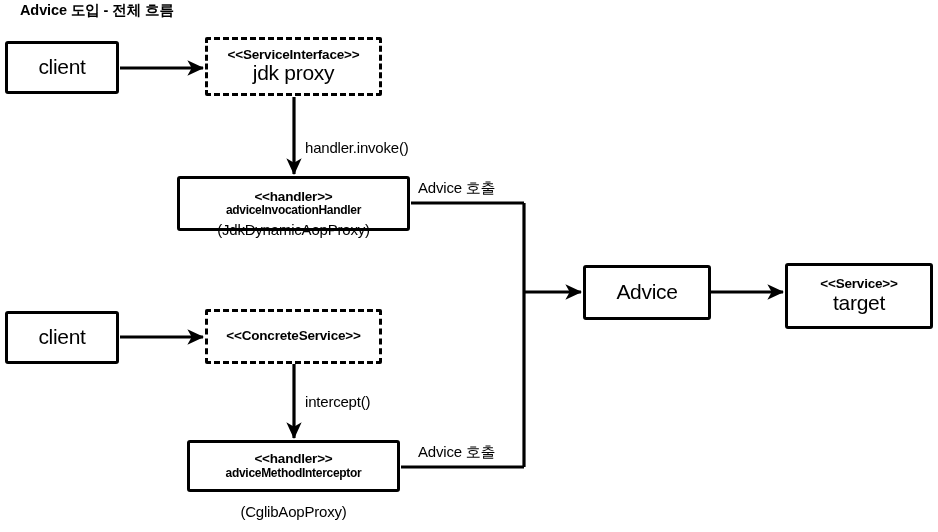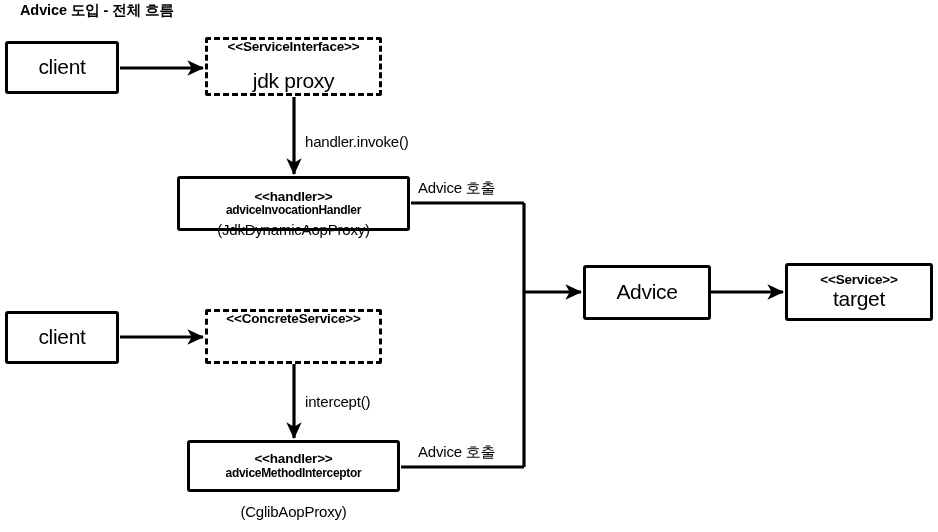--- a/index.html
+++ b/index.html
@@ -47,21 +47,20 @@
     text-align: center;
     line-height: 1.08;
   }
   .node-solid {
     border: 3px solid #000000;
     border-radius: 3px;
   }
   .node-dashed {
     border: 3px dashed #000000;
     border-radius: 2px;
-    justify-content: space-between;
   }
   .stereotype {
     font-size: 13.5px;
     font-weight: bold;
     letter-spacing: -0.2px;
     white-space: nowrap;
   }
   .node-name {
     font-size: 21px;
     letter-spacing: -0.3px;
@@ -125,21 +124,21 @@
 
   <div class="node-box node-solid" style="left:5px; top:41px; width:114px; height:53px;">
     <span class="node-name">client</span>
   </div>
 
   <div class="node-box node-dashed" style="left:205px; top:37px; width:177px; height:59px;">
     <span class="stereotype">&lt;&lt;ServiceInterface&gt;&gt;</span>
     <span class="node-name">jdk proxy</span>
   </div>
 
-  <div class="edge-label" style="left:305px; top:133px;">handler.invoke()</div>
+  <div class="edge-label" style="left:305px; top:139px;">handler.invoke()</div>
 
   <div class="node-box node-solid" style="left:177px; top:176px; width:233px; height:55px;">
     <span class="stereotype">&lt;&lt;handler&gt;&gt;</span>
     <span class="node-name-bold">adviceInvocationHandler</span>
   </div>
 
   <div class="caption" style="left:177px; top:221px; width:233px;">(JdkDynamicAopProxy)</div>
 
   <div class="edge-label" style="left:418px; top:179px;">Advice 호출</div>
 
@@ -159,18 +158,18 @@
   </div>
 
   <div class="caption" style="left:187px; top:503px; width:213px;">(CglibAopProxy)</div>
 
   <div class="edge-label" style="left:418px; top:443px;">Advice 호출</div>
 
   <div class="node-box node-solid" style="left:583px; top:265px; width:128px; height:55px;">
     <span class="node-name">Advice</span>
   </div>
 
-  <div class="node-box node-solid" style="left:785px; top:263px; width:148px; height:58px;">
+  <div class="node-box node-solid" style="left:785px; top:263px; width:148px; height:66px;">
     <span class="stereotype">&lt;&lt;Service&gt;&gt;</span>
     <span class="node-name">target</span>
   </div>
 
 </div>
 
 </body></html>

